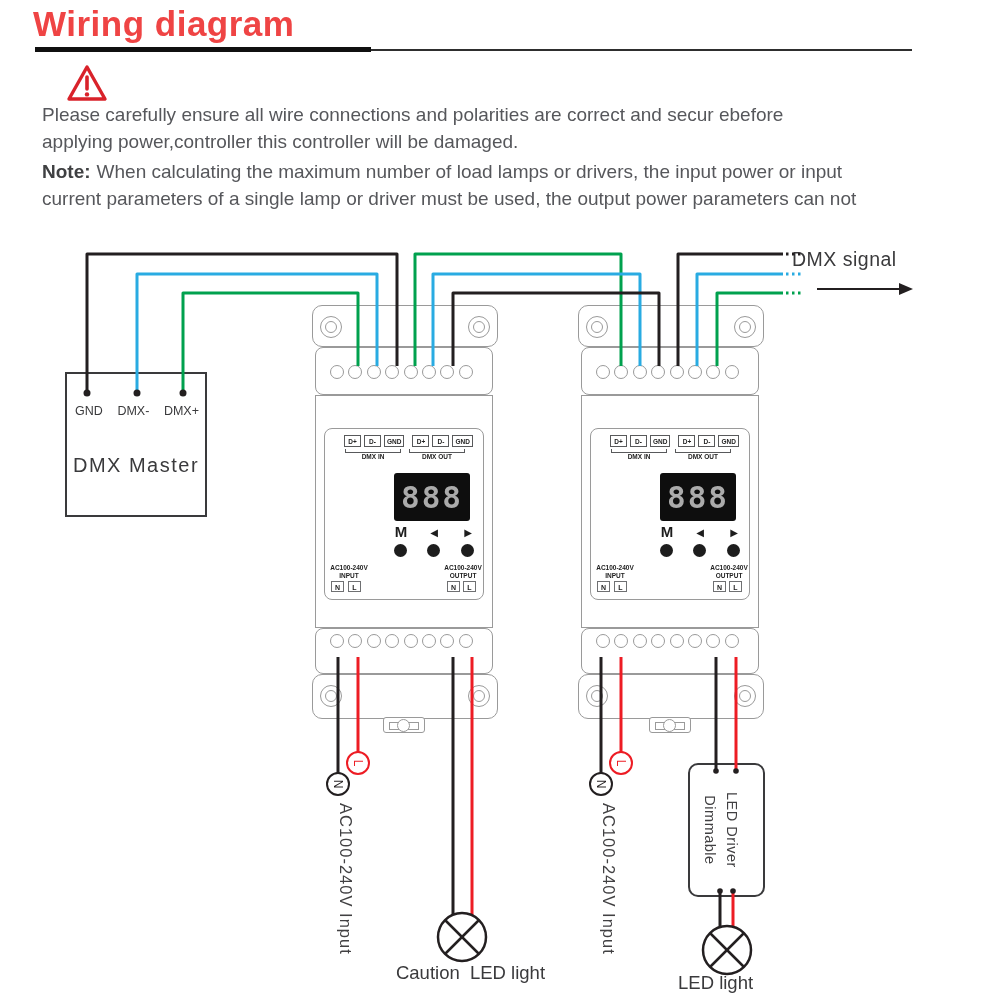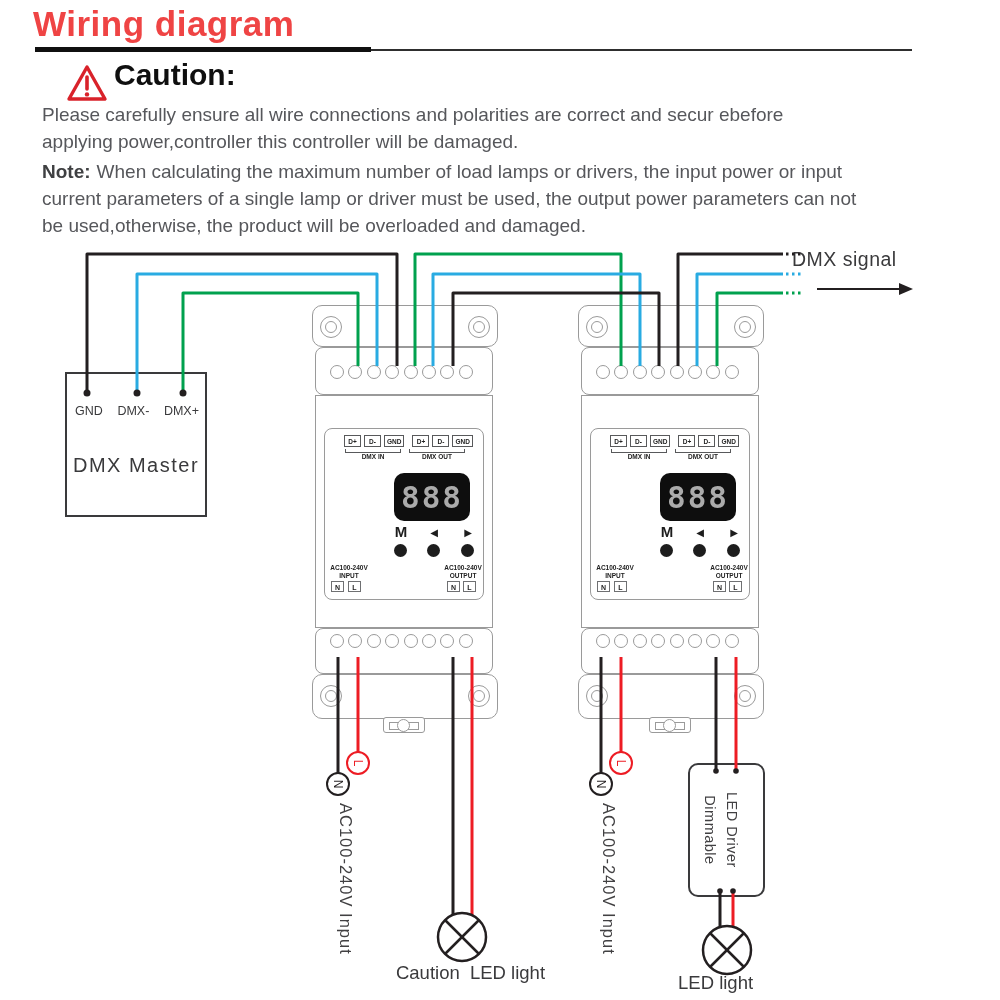--- a/index.html
+++ b/index.html
@@ -40,21 +40,21 @@
   .body-mid{left:3px;top:92px;width:178px;height:233px;border:1.5px solid #9a9a9a;background:#fff;}
   .panel{left:12px;top:125px;width:160px;height:172px;border:1.5px solid #9a9a9a;border-radius:8px;background:#fff;}
   .dmx-boxes{left:32px;top:132px;display:flex;gap:3px;}
   .dmx-box{font-size:6.5px;font-weight:bold;color:#222;border:1px solid #58595B;background:#fff;
            min-width:11px;padding:2px 2px 1px;text-align:center;line-height:7px;}
   .dmx-box:nth-child(4){margin-left:5px;}
   .bracket{top:146px;height:4px;border:1px solid #58595B;border-top:none;}
   .bracket-in{left:33px;width:56px}.bracket-out{left:97px;width:56px}
   .dmx-cap{top:150px;width:58px;font-size:6.5px;font-weight:bold;text-align:center;color:#222;background:#fff;}
   .dmx-cap-in{left:32px}.dmx-cap-out{left:96px}
-  .display{left:82px;top:170px;width:76px;height:48px;background:#0e0e0e;border-radius:10px;
+  .display{left:82px;top:170px;width:76px;height:48px;background:#0e0e0e;border-radius:3px;
            display:flex;align-items:center;justify-content:center;}
   .display span{font-family:"DejaVu Sans Mono",monospace;font-size:31px;font-weight:bold;color:#ABABAB;letter-spacing:2px;line-height:1;}
   .btnlbl{width:22px;text-align:center;color:#1d1d1d;}
   .btn-m{left:78px;top:220px;font-size:15px;font-weight:bold;}
   .tri{top:224px;font-size:10px;}
   .btn-left{left:111px}.btn-right{left:145px}
   .btndot{width:13px;height:13px;border-radius:50%;background:#1d1d1d;top:241px;}
   .dot-1{left:82px}.dot-2{left:115px}.dot-3{left:149px}
   .aclbl{font-size:6.5px;font-weight:bold;text-align:center;line-height:8px;color:#222;top:261px;}
   .ac-in{left:7px;width:60px}.ac-out{left:120px;width:62px}
@@ -88,29 +88,27 @@
 
   <div class="title">Wiring diagram</div>
   <div class="rule-thick"></div>
   <div class="rule-thin"></div>
 
   <svg class="caution-icon" width="46" height="42" viewBox="0 0 46 42">
     <path d="M23 4 L41 36 L5 36 Z" fill="none" stroke="#D9222A" stroke-width="3.4" stroke-linejoin="round"></path>
     <line x1="23" y1="14" x2="23" y2="26" stroke="#D9222A" stroke-width="3.6" stroke-linecap="round"></line>
     <circle cx="23" cy="31.4" r="2.2" fill="#D9222A"></circle>
   </svg>
-  <div class="caution-head">Caution:</div>
 
   <div class="p-line p1a">Please carefully ensure all wire connections and polarities are correct and secur ebefore</div>
   <div class="p-line p1b">applying power,controller this controller will be damaged.</div>
   <div class="p-line p2a">
     <span class="note-b">Note:</span><span class="note-rest">When calculating the maximum number of load lamps or drivers, the input power or input</span>
   </div>
   <div class="p-line p2b">current parameters of a single lamp or driver must be used, the output power parameters can not</div>
-  <div class="p-line p2c">be used,otherwise, the product will be overloaded and damaged.</div>
 
   <div class="lbl dmx-signal">DMX signal</div>
 
   <div class="master">
     <div class="master-terms">
       <span>GND</span>
       <span>DMX-</span>
       <span>DMX+</span>
     </div>
     <div class="master-name">DMX Master</div>

